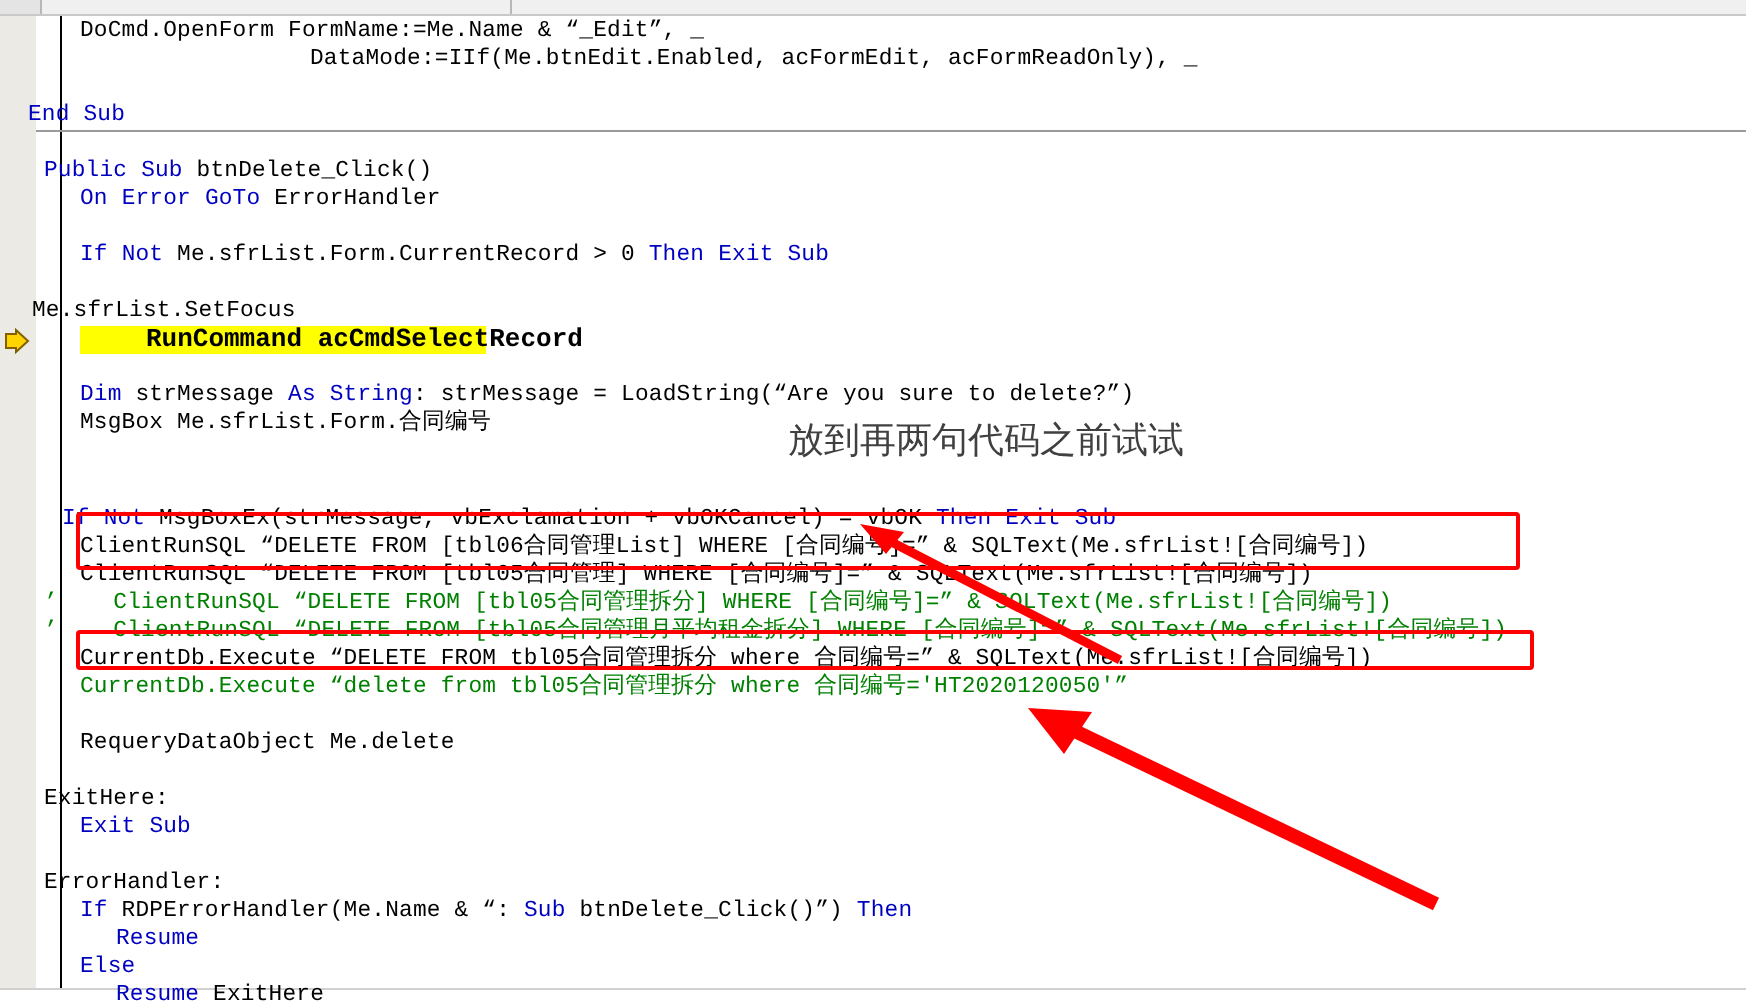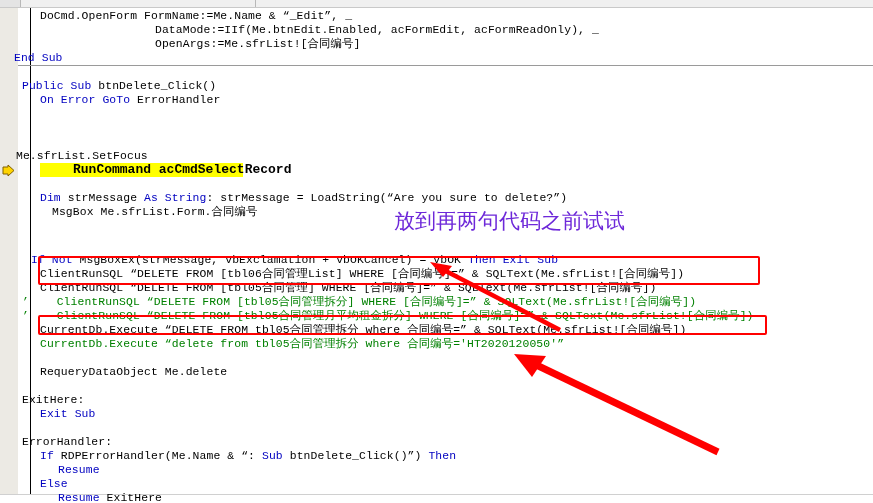--- a/index.html
+++ b/index.html
@@ -121,23 +121,23 @@
     position: absolute;
     border: 2px solid #ff0000;
     box-sizing: border-box;
     border-radius: 2px;
     pointer-events: none;
   }
   .anno-text {
     position: absolute;
     white-space: pre;
     font-family: "DejaVu Sans", "Liberation Sans", sans-serif;
-    font-size: 21px;
+    font-size: 18px;
     line-height: 20px;
-    color: #6d28d9;
+    color: #404040;
     font-weight: 500;
   }
   .anno-arrow {
     position: absolute;
     pointer-events: none;
   }
 </style>
 </head>
 <body>
 
@@ -152,27 +152,27 @@
   <div class="code-rule"></div>
   <div class="bottom-rule"></div>
 
   <div id="separators">
       <div class="sub-sep" style="top: 65px;"></div>
     </div>
 
   <div class="code-layer" id="code-layer">
       <div class="ln" style="top: 9px; padding-left: 40px;">DoCmd.OpenForm FormName:=Me.Name &amp; “_Edit”, _</div>
       <div class="ln" style="top: 23px; padding-left: 155px;">DataMode:=IIf(Me.btnEdit.Enabled, acFormEdit, acFormReadOnly), _</div>
-      <div class="ln" style="top: 37px; padding-left: 155px;">OpenArgs:=Me.sfrList![合同编号]</div>
       <div class="ln" style="top: 51px; padding-left: 14px;"><span class="kw">End</span> <span class="kw">Sub</span></div>
       <div class="ln" style="top: 79px; padding-left: 22px;"><span class="kw">Public</span> <span class="kw">Sub</span> btnDelete_Click()</div>
       <div class="ln" style="top: 93px; padding-left: 40px;"><span class="kw">On</span> <span class="kw">Error</span> <span class="kw">GoTo</span> ErrorHandler</div>
+      <div class="ln" style="top: 121px; padding-left: 40px;"><span class="kw">If</span> <span class="kw">Not</span> Me.sfrList.Form.CurrentRecord &gt; 0 <span class="kw">Then</span> <span class="kw">Exit</span> <span class="kw">Sub</span></div>
       <div class="ln" style="top: 149px; padding-left: 16px;">Me.sfrList.SetFocus</div>
       <div class="ln" style="top: 191px; padding-left: 40px;"><span class="kw">Dim</span> strMessage <span class="kw">As</span> <span class="kw">String</span>: strMessage = LoadString(“Are you sure to delete?”)</div>
-      <div class="ln" style="top: 205px; padding-left: 52px;">MsgBox Me.sfrList.Form.合同编号</div>
+      <div class="ln" style="top: 205px; padding-left: 40px;">MsgBox Me.sfrList.Form.合同编号</div>
       <div class="ln" style="top: 253px; padding-left: 31px;"><span class="kw">If</span> <span class="kw">Not</span> MsgBoxEx(strMessage, vbExclamation + vbOKCancel) = vbOK <span class="kw">Then</span> <span class="kw">Exit</span> <span class="kw">Sub</span></div>
       <div class="ln" style="top: 267px; padding-left: 40px;">ClientRunSQL “DELETE FROM [tbl06合同管理List] WHERE [合同编号]=” &amp; SQLText(Me.sfrList![合同编号])</div>
       <div class="ln" style="top: 281px; padding-left: 40px;">ClientRunSQL “DELETE FROM [tbl05合同管理] WHERE [合同编号]=” &amp; SQLText(Me.sfrList![合同编号])</div>
       <div class="ln com" style="top: 295px; padding-left: 22px;">’    ClientRunSQL “DELETE FROM [tbl05合同管理拆分] WHERE [合同编号]=” &amp; SQLText(Me.sfrList![合同编号])</div>
       <div class="ln com" style="top: 309px; padding-left: 22px;">’    ClientRunSQL “DELETE FROM [tbl05合同管理月平均租金拆分] WHERE [合同编号]=” &amp; SQLText(Me.sfrList![合同编号])</div>
       <div class="ln" style="top: 323px; padding-left: 40px;">CurrentDb.Execute “DELETE FROM tbl05合同管理拆分 where 合同编号=” &amp; SQLText(Me.sfrList![合同编号])</div>
       <div class="ln com" style="top: 337px; padding-left: 40px;">CurrentDb.Execute “delete from tbl05合同管理拆分 where 合同编号='HT2020120050'”</div>
       <div class="ln" style="top: 365px; padding-left: 40px;">RequeryDataObject Me.delete</div>
       <div class="ln" style="top: 393px; padding-left: 22px;">ExitHere:</div>
       <div class="ln" style="top: 407px; padding-left: 40px;"><span class="kw">Exit</span> <span class="kw">Sub</span></div>

